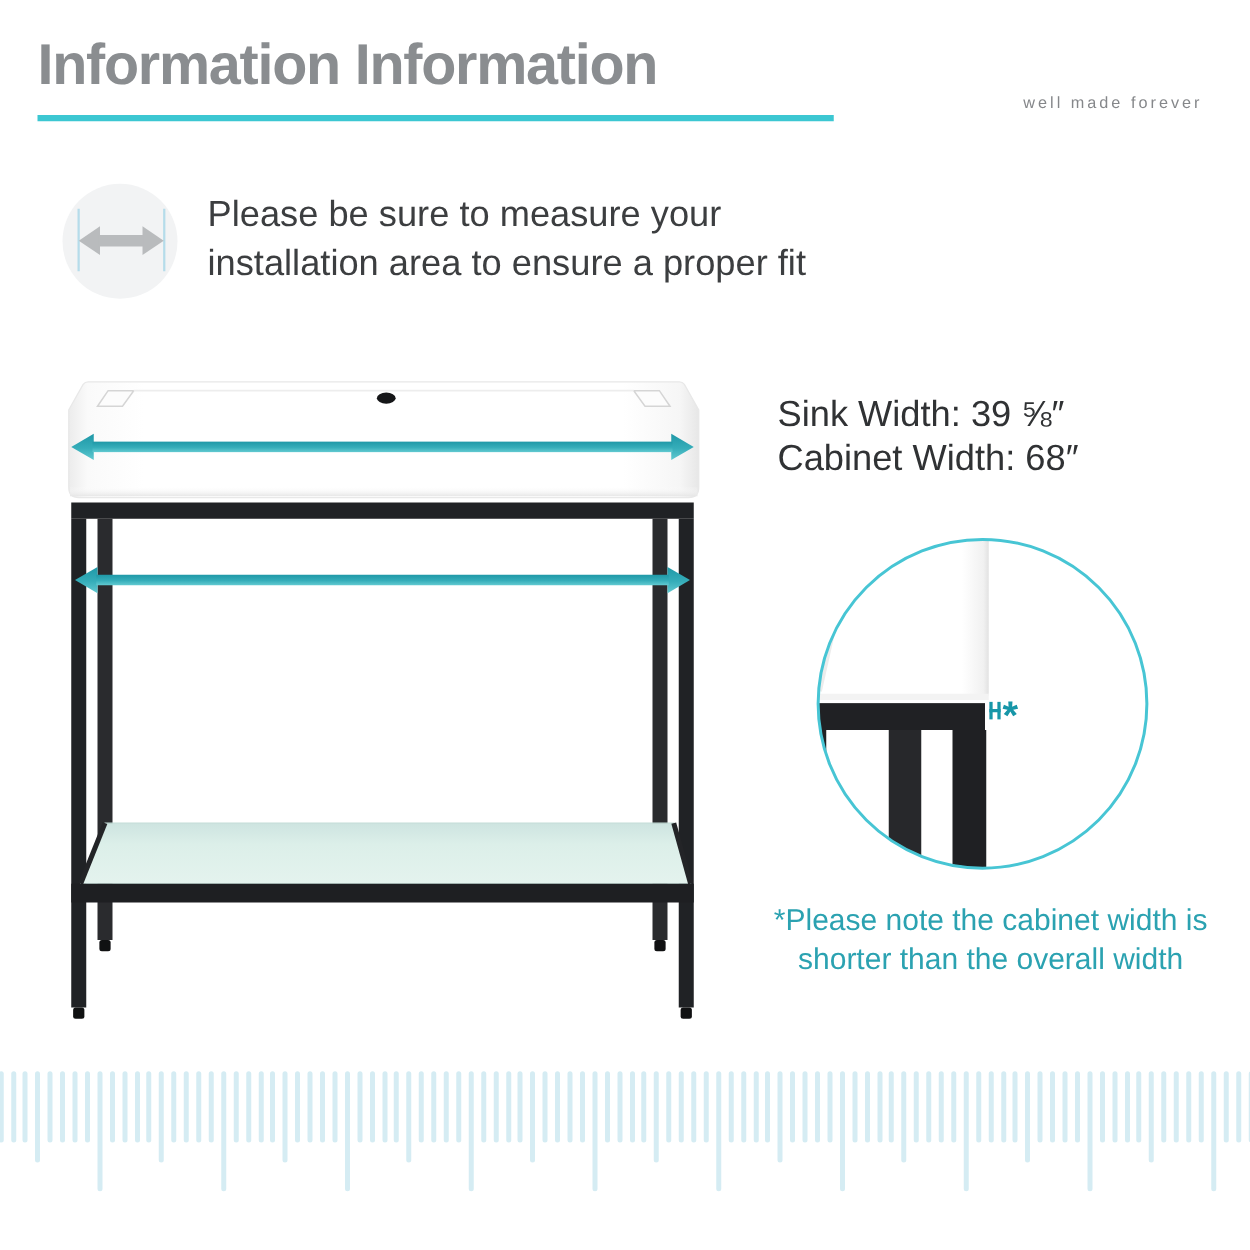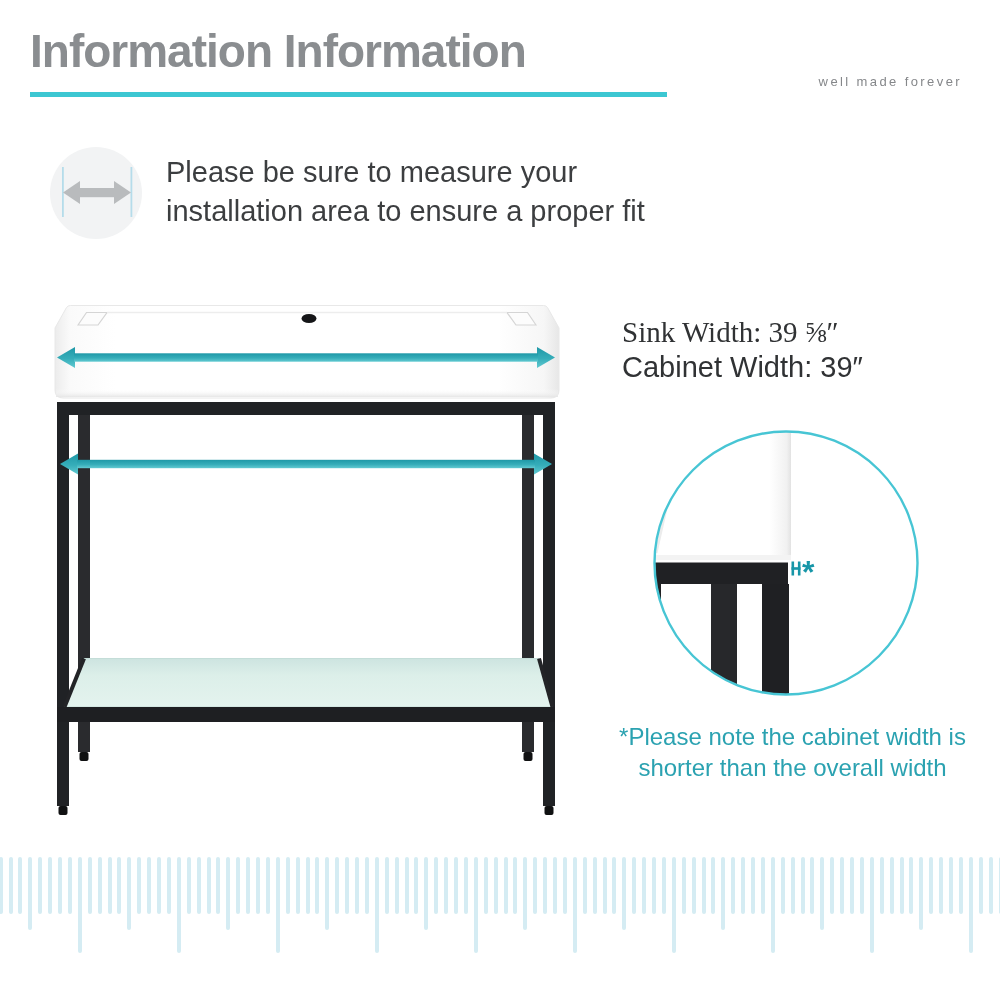--- a/index.html
+++ b/index.html
@@ -16,21 +16,21 @@
   .brand sup{font-size:13px;letter-spacing:0;}
   .tagline{left:690px;top:74px;width:272px;text-align:right;z-index:3;
            font-size:13px;letter-spacing:2.4px;color:#85878a;font-weight:500;}
 
   
   .intro-text{left:166px;top:153px;width:560px;font-size:29px;line-height:39px;color:#3c3e40;
               white-space:pre-line;z-index:3;}
 
   
   .dim{left:622px;width:360px;font-size:29px;font-weight:500;color:#303234;z-index:3;}
-  .dim1{top:316px;font-family:Liberation Serif, serif;}
+  .dim1{top:316px;}
   .dim2{top:351px;}
 
   
   .note{left:560px;top:721px;width:465px;text-align:center;font-size:24px;line-height:31px;
         font-weight:500;color:#2ba2b1;white-space:pre-line;z-index:3;}
 
   
   #art{left:0;top:0;z-index:1;}
 
   
@@ -148,21 +148,21 @@
           <rect x="797.9" y="561.5" width="2.6" height="14"></rect>
           <rect x="791.5" y="567.2" width="9" height="2.6"></rect>
         </g>
         <text x="802" y="583" font-size="32" font-weight="bold" fill="#1796a8" font-family="Liberation Sans, DejaVu Sans, sans-serif">*</text>
       </g>
       <circle cx="786" cy="563" r="131.5" fill="none" stroke="#47c5d4" stroke-width="2.4"></circle>
     </g>
   </svg>
 
   <div class="abs dim dim1">Sink Width: 39 ⅝″</div>
-  <div class="abs dim dim2">Cabinet Width: 39″</div>
+  <div class="abs dim dim2">Cabinet Width: 68″</div>
 
   <div class="abs note">*Please note the cabinet width is
 shorter than the overall width</div>
 
   <div id="ruler" class="abs">
       <div class="tick" style="left: -1.4px; width: 4px; height: 57px; background: rgb(213, 236, 243);"></div>
       <div class="tick" style="left: 8.5px; width: 4px; height: 57px; background: rgb(213, 236, 243);"></div>
       <div class="tick" style="left: 18.4px; width: 4px; height: 57px; background: rgb(213, 236, 243);"></div>
       <div class="tick" style="left: 28.3px; width: 4px; height: 73px; background: rgb(213, 236, 243);"></div>
       <div class="tick" style="left: 38.2px; width: 4px; height: 57px; background: rgb(213, 236, 243);"></div>

